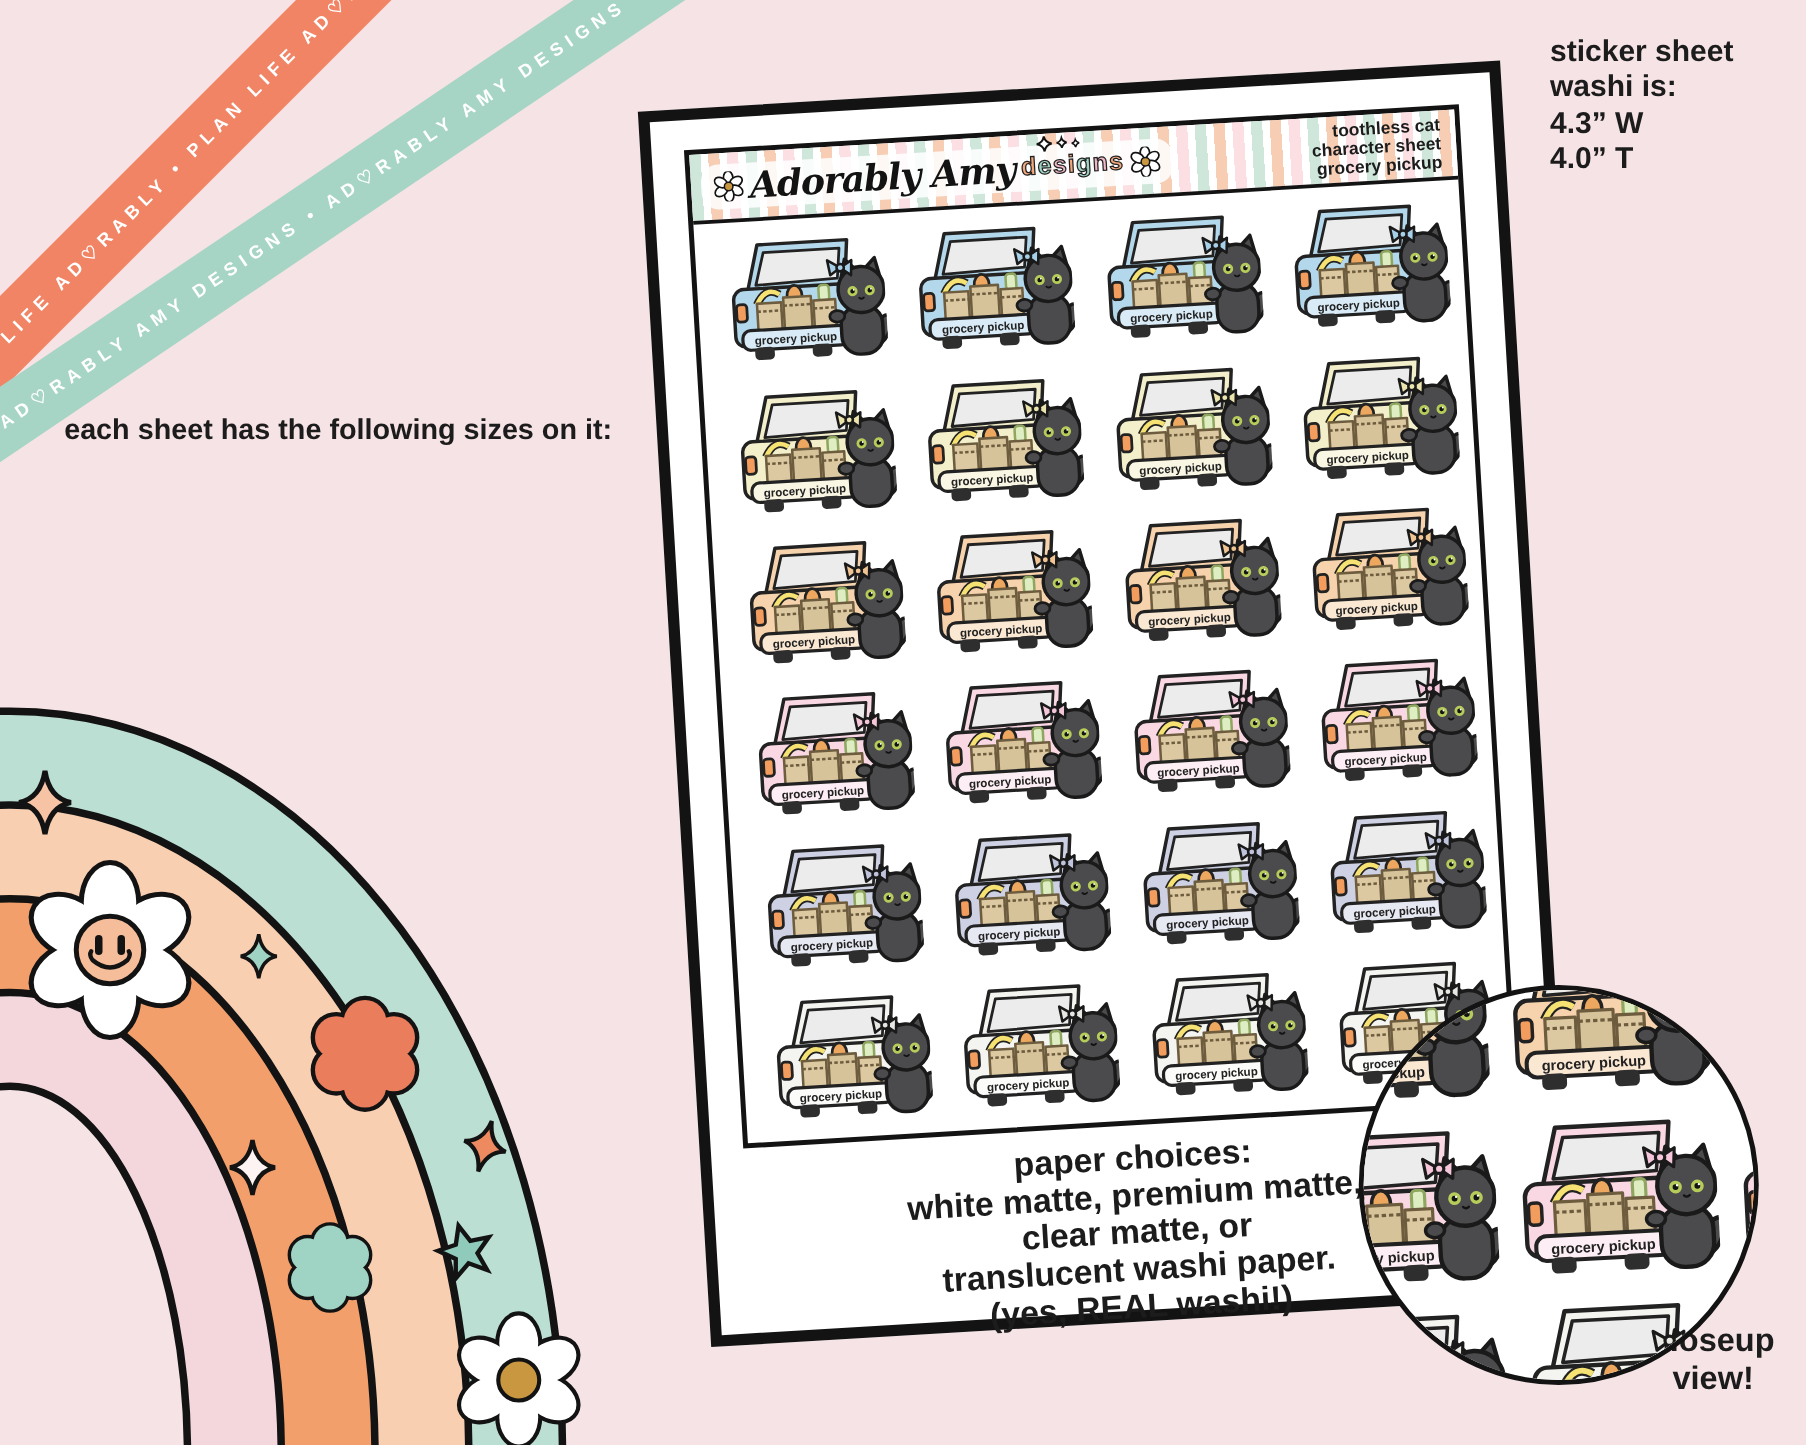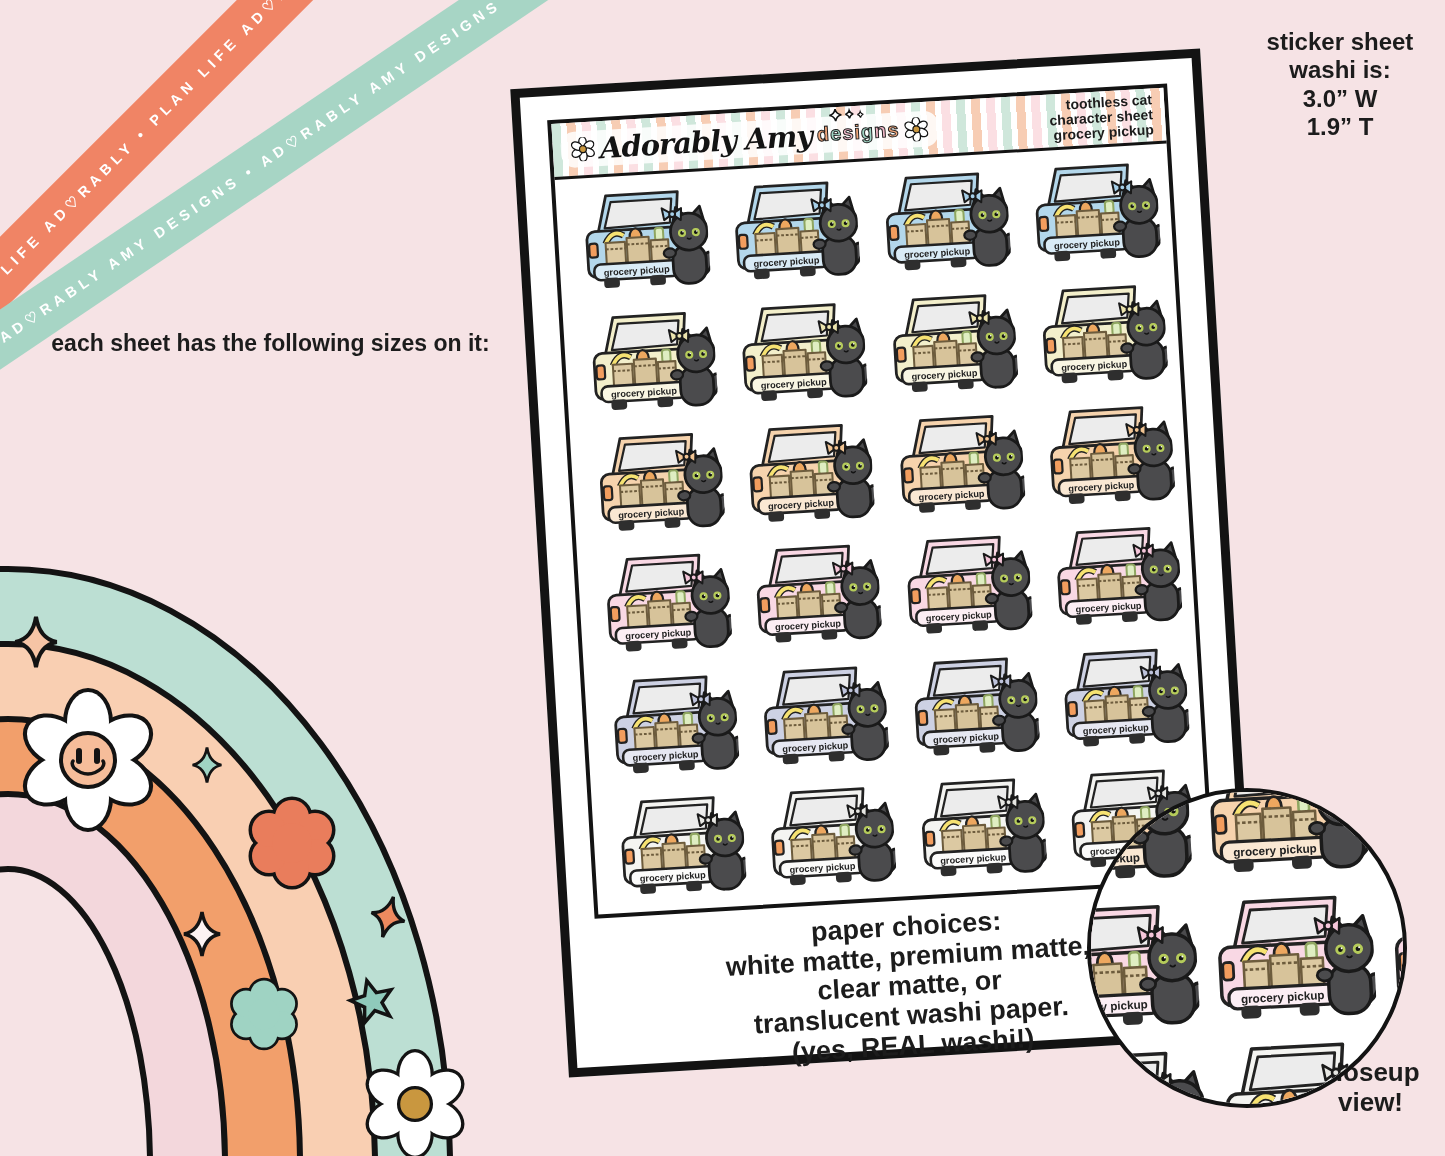--- a/index.html
+++ b/index.html
@@ -24,21 +24,21 @@
     transform:rotate(-45deg);
     background:#f08465;
   }
   #ribbon-amy-designs{
     width:740px;height:50px;left:-120px;top:146px;
     transform:rotate(-34deg);
     background:#a7d5c5;
   }
   
   .note{position:absolute;font-weight:bold;line-height:1.18;}
-  #size-note{left:1240px;top:28px;width:200px;text-align:center;font-size:24px;}
+  #size-note{left:1240px;top:28px;width:200px;text-align:left;font-size:24px;}
   #left-note{left:18px;top:330px;width:505px;text-align:center;font-size:23px;}
   #left-note .gap{height:42px;}
   #closeup-label{left:1298px;top:1058px;width:145px;text-align:center;font-size:26px;line-height:1.15;}
   
   #card{
     position:absolute;left:539px;top:68px;width:691px;height:990px;
     transform:rotate(-3.4deg);
     background:#ffffff;border:9px solid #131313;box-sizing:border-box;
     z-index:3;
   }
@@ -104,22 +104,22 @@
 <div class="ribbon" id="ribbon-plan-life" style="background: rgb(240, 132, 101);">
   <span>PLAN LIFE AD♡RABLY • PLAN LIFE AD♡RABLY • PLAN LIFE AD♡RABLY • PLAN LIFE AD♡RABLY</span>
 </div>
 <div class="ribbon" id="ribbon-amy-designs" style="background: rgb(167, 213, 197);">
   <span>AD♡RABLY AMY DESIGNS • AD♡RABLY AMY DESIGNS • AD♡RABLY AMY DESIGNS • AD♡RABLY AMY DESIGNS</span>
 </div>
 
 <div class="note" id="size-note">
   <div>sticker sheet</div>
   <div>washi is:</div>
-  <div>3.0” W</div>
-  <div>1.9” T</div>
+  <div>4.3” W</div>
+  <div>4.0” T</div>
 </div>
 
 <div class="note" id="left-note">
   <div>each sheet has the following sizes on it:</div>
   <div class="gap"></div>
 </div>
 
 <svg id="rainbow" width="470" height="604" viewBox="0 0 470 604">
 
   <g fill="none">

